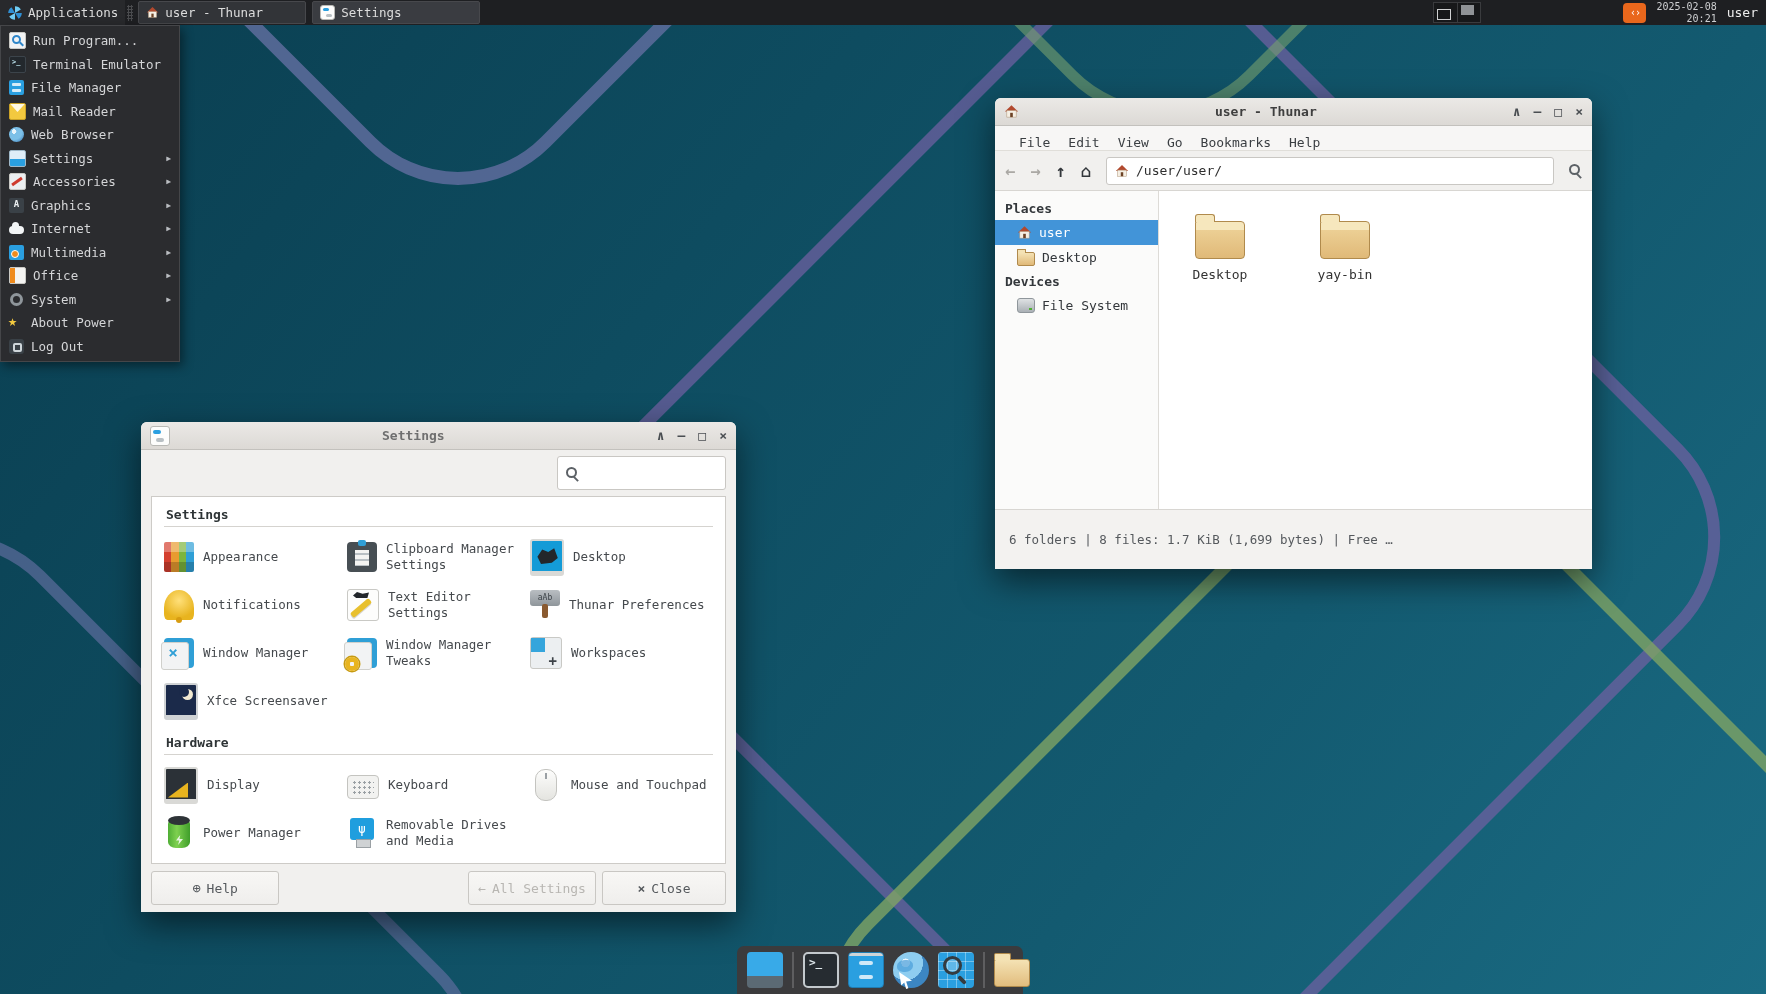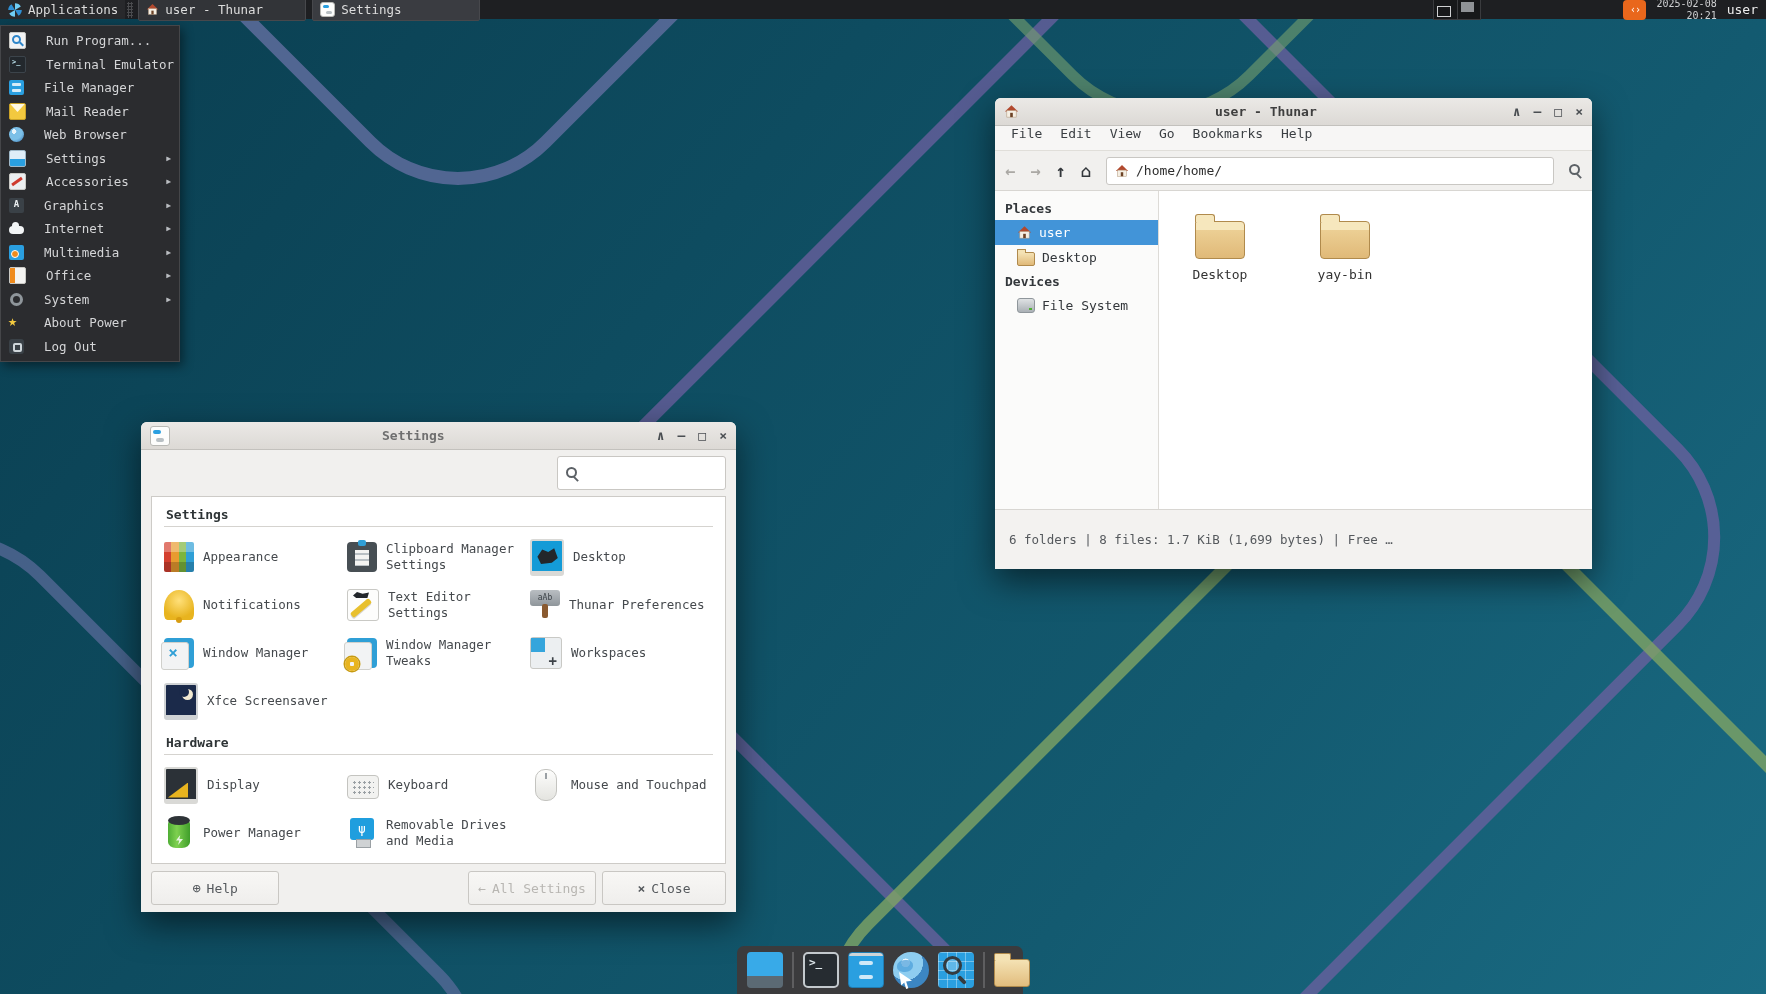--- a/index.html
+++ b/index.html
@@ -7,21 +7,21 @@
   .desktop{position:absolute;inset:0;
     background:linear-gradient(128deg,#0a3e50 0%,#0e4c60 35%,#135a70 70%,#1a6b83 100%);overflow:hidden;}
   .shape{position:absolute;transform:rotate(45deg);border-radius:130px;}
   .s1{width:760px;height:760px;left:65px;top:-710px;border:13px solid rgba(94,108,156,.85);}
   .s2{width:860px;height:860px;left:707px;top:95px;border:12px solid rgba(110,96,160,.75);}
   .s3{width:860px;height:860px;left:955px;top:570px;border:12px solid rgba(128,164,100,.8);}
   .s4{width:700px;height:700px;left:800px;top:-700px;border:11px solid rgba(118,160,110,.6);}
   .s5{width:800px;height:800px;left:-460px;top:650px;border:12px solid rgba(94,108,156,.7);}
 
   
-  .panel{position:absolute;left:0;top:0;right:0;height:19px;background:#1e1f22;
+  .panel{position:absolute;left:0;top:0;right:0;height:25px;background:#1e1f22;
     display:flex;align-items:center;z-index:60;color:#dcdcdc;font-size:12.5px;}
   .appsbtn{display:flex;align-items:center;gap:5px;height:100%;padding:0 7px;background:#28292c;}
   .handle{width:6px;height:16px;margin:0 2px;
     background-image:radial-gradient(circle,#4a4b4e 1px,transparent 1.2px);background-size:3px 3px;}
   .taskbtn{display:flex;align-items:center;gap:6px;height:21px;width:152px;margin:0 3px;padding:0 7px;
     background:#323438;border:1px solid #47484c;border-radius:2px;overflow:hidden;white-space:nowrap;}
   .taskbtn.focused{background:#3a3c41;}
   .panel-right{margin-left:auto;display:flex;align-items:center;gap:10px;padding-right:8px;}
   .pager{width:46px;height:19px;background:#17181a;border:1px solid #3a3b3e;display:flex;margin-right:132px;}
   .ws{flex:1;position:relative;}
@@ -29,21 +29,21 @@
   .ws1::before{content:"";position:absolute;left:3px;bottom:2px;width:12px;height:9px;border:1px solid #cfd0d2;}
   .ws2::before{content:"";position:absolute;left:3px;top:2px;width:13px;height:10px;background:#8f9296;}
   .badge{width:23px;height:20px;border-radius:4px;background:#e9671c;color:#fff;display:flex;
     align-items:center;justify-content:center;font-size:10px;letter-spacing:-1px;}
   .clock{text-align:right;font-size:10px;line-height:1.2;color:#cfd0d2;}
   .uname{font-size:13px;color:#ececec;}
 
   
   .appmenu{position:absolute;left:0;top:25px;width:178px;background:#2b2c2f;border:1px solid #454649;
     box-shadow:3px 4px 10px rgba(0,0,0,.45);z-index:70;padding:3px 0;}
-  .mitem{display:flex;align-items:center;gap:20px;height:23.5px;padding:0 8px;color:#d4d5d7;font-size:12.5px;}
+  .mitem{display:flex;align-items:center;gap:7px;height:23.5px;padding:0 8px;color:#d4d5d7;font-size:12.5px;}
   .mitem .lbl{flex:1;white-space:nowrap;}
   .subarrow{font-size:8px;color:#b9bcc0;}
   .mi{width:15px;height:15px;position:relative;flex:none;border-radius:2px;}
   .mi-run{background:#f2f3f4;border:1px solid #c9c9c5;}
   .mi-run::before{content:"";position:absolute;left:2px;top:2px;width:5px;height:5px;border:2px solid #2f86c9;border-radius:50%;}
   .mi-run::after{content:"";position:absolute;left:9px;top:10px;width:5px;height:2px;background:#2f86c9;transform:rotate(45deg);}
   .mi-terminal{background:#23282d;border:1px solid #3c444b;}
   .mi-terminal::before{content:">_";position:absolute;left:2px;top:1px;font-size:7px;font-weight:bold;color:#bfe7f2;}
   .mi-files{background:#2a9fe0;}
   .mi-files::before{content:"";position:absolute;left:3px;top:3px;right:3px;height:3px;background:#d6ecf8;border-radius:1px;}
@@ -75,21 +75,21 @@
   .wc{display:flex;align-items:center;gap:13px;color:#4a4e52;font-weight:bold;font-size:13px;}
   .wc span{cursor:default;}
   .g-shade::before{content:"∧";}
   .g-min::before{content:"–";}
   .g-max::before{content:"□";}
   .g-close::before{content:"×";}
 
   
   .thunar{left:995px;top:98px;width:597px;height:471px;z-index:10;background:#fff;}
   .menubar{height:24px;flex:none;background:#f7f6f5;border-bottom:1px solid #e0ded9;display:flex;
-    align-items:flex-start;gap:18px;padding:0 16px;font-size:13px;color:#3a3e42;}
+    align-items:flex-end;gap:18px;padding:0 24px;font-size:13px;color:#3a3e42;}
   .toolbar{height:39px;flex:none;background:#f1f0ee;border-bottom:1px solid #d8d6d2;display:flex;
     align-items:center;padding:0 10px;gap:15px;}
   .tbtn{font-size:17px;font-weight:bold;color:#33373b;}
   .tbtn.disabled{color:#aaa8a4;}
   .pathbar{flex:1;height:26px;background:#fff;border:1px solid #c9c7c3;border-radius:3px;display:flex;
     align-items:center;gap:7px;padding:0 8px;font-size:13px;color:#2e2e2e;}
   .mag{width:13px;height:13px;position:relative;}
   .mag::before{content:"";position:absolute;left:0;top:0;width:7px;height:7px;border:2px solid #5c6166;border-radius:50%;}
   .mag::after{content:"";position:absolute;right:0;bottom:0;width:6px;height:2px;background:#5c6166;transform:rotate(45deg);}
   .thunar-main{flex:1;display:flex;min-height:0;}
@@ -375,21 +375,21 @@
     <span class="tbtn disabled">←</span>
     <span class="tbtn disabled">→</span>
     <span class="tbtn">↑</span>
     <span class="tbtn">⌂</span>
     <div class="pathbar">
       <svg viewBox="0 0 16 16" width="14" height="14">
         <path d="M8 1.2 15 8H1Z" fill="#b2492e"></path>
         <rect x="3" y="7" width="10" height="7" fill="#f5efe4" stroke="#b49a7e" stroke-width="0.6"></rect>
         <rect x="6.6" y="9.4" width="2.8" height="4.6" fill="#6d4326"></rect>
       </svg>
-      <span>/home/home/</span>
+      <span>/user/user/</span>
     </div>
     <span class="mag"></span>
   </div>
   <div class="thunar-main">
     <div class="sidepane">
       <div class="sidehead">Places</div>
       <div class="siderow sel">
         <svg viewBox="0 0 16 16" width="15" height="15">
           <path d="M8 1.2 15 8H1Z" fill="#b2492e"></path>
           <rect x="3" y="7" width="10" height="7" fill="#f5efe4" stroke="#b49a7e" stroke-width="0.6"></rect>

